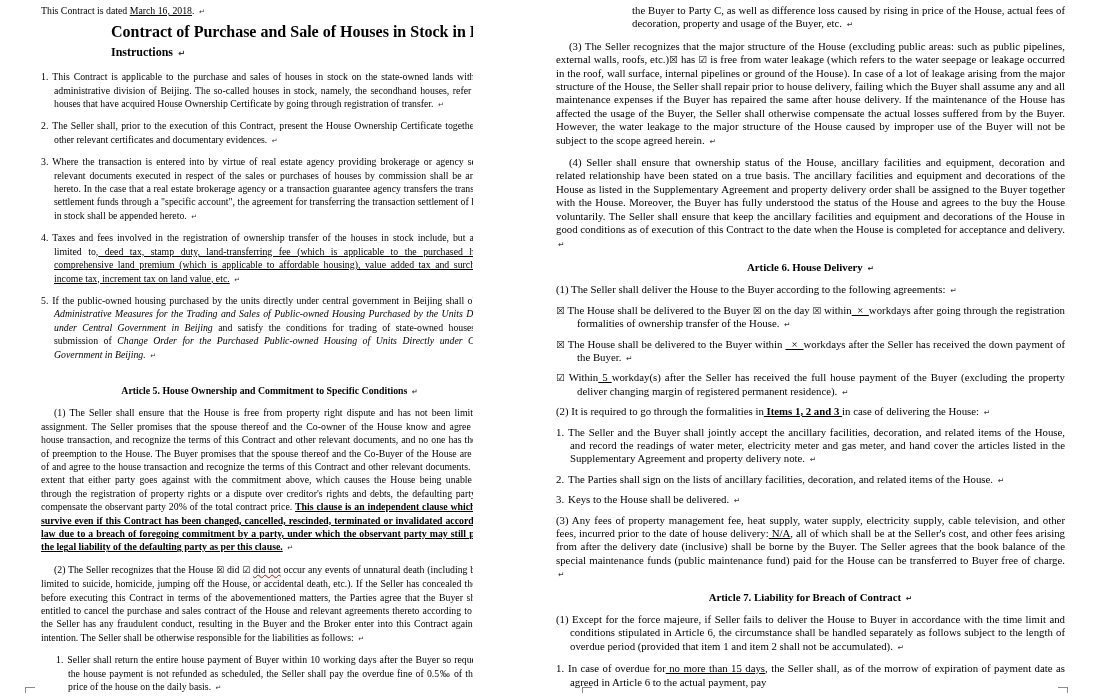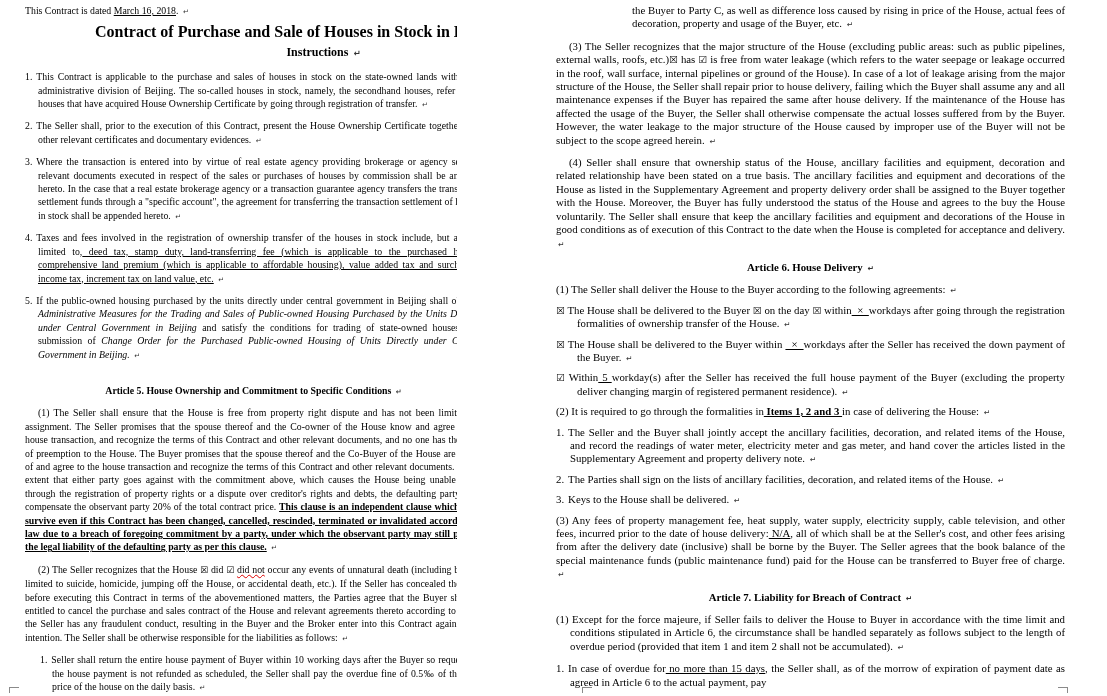--- a/index.html
+++ b/index.html
@@ -3,42 +3,42 @@
 <meta charset="utf-8">
 <style>
   html,body{margin:0;padding:0;}
   body{
     width:1107px;height:696px;overflow:hidden;
     background:#ffffff;color:#000;
     font-family:"Liberation Serif", serif;
   }
   .canvas{position:relative;width:1107px;height:696px;background:#ffffff;}
   .page{position:absolute;top:0;height:696px;background:#ffffff;overflow:hidden;}
-  .page-left{left:0;width:457px;}
+  .page-left{left:16px;width:457px;}
   .page-right{left:530px;width:550px;}
   .seam{position:absolute;top:0;left:544px;width:13px;height:696px;
         background:#e8e8e8;border-left:1px solid #c4c4c4;border-right:1px solid #c4c4c4;
         box-sizing:border-box;}
   .textcol{margin-top:4px;text-align:justify;}
   .page-left .textcol{margin-left:25px;width:457px;font-size:9.8px;line-height:13.4px;}
   .page-right .textcol{margin-left:26px;width:509px;font-size:10.8px;line-height:13.4px;}
 
   .para{margin:0 0 8px 0;}
   .tight{margin-bottom:6px;}
   .indent-first{text-indent:13px;}
   .hang{padding-left:13px;text-indent:-13px;}
   .hang2{margin-left:15px;padding-left:12px;text-indent:-12px;}
   .hang-cb{padding-left:21px;text-indent:-21px;}
   .hang-sm{padding-left:14px;text-indent:-14px;}
   .cont-indent{margin-left:76px;}
   .dated{text-align:left;margin-bottom:7px;}
 
   .title{font-weight:bold;font-size:16px;text-align:center;white-space:nowrap;
          margin:4px -70px 5px 70px;}
-  .subtitle{font-weight:bold;font-size:12px;text-align:center;
+  .subtitle{font-weight:bold;font-size:12px;text-align:left;
          margin:0 -70px 10px 70px;}
   .heading{font-weight:bold;text-align:center;margin:0 0 8px 0;}
   .heading-a5{margin-top:22px;}
   .heading-a6{margin-top:10px;}
   .heading-a7{margin-top:9px;}
   .marker{margin-right:4px;}
 
   .s-u{text-decoration:underline;text-decoration-thickness:1px;}
   .s-bu{font-weight:bold;text-decoration:underline;text-decoration-thickness:1px;}
   .s-i{font-style:italic;}

